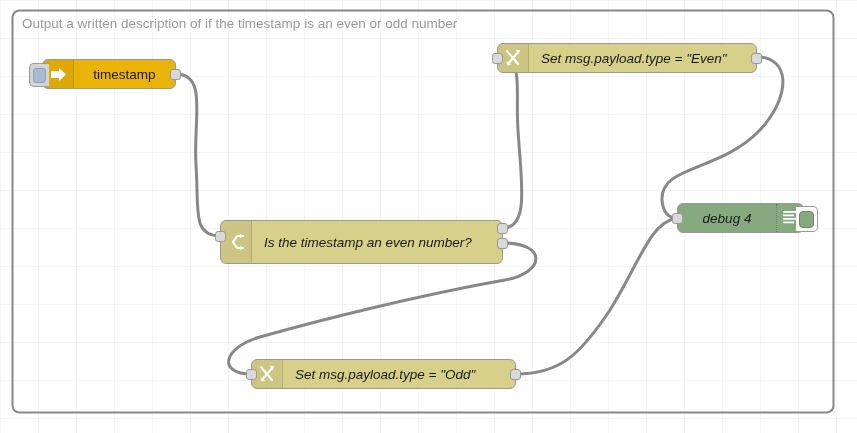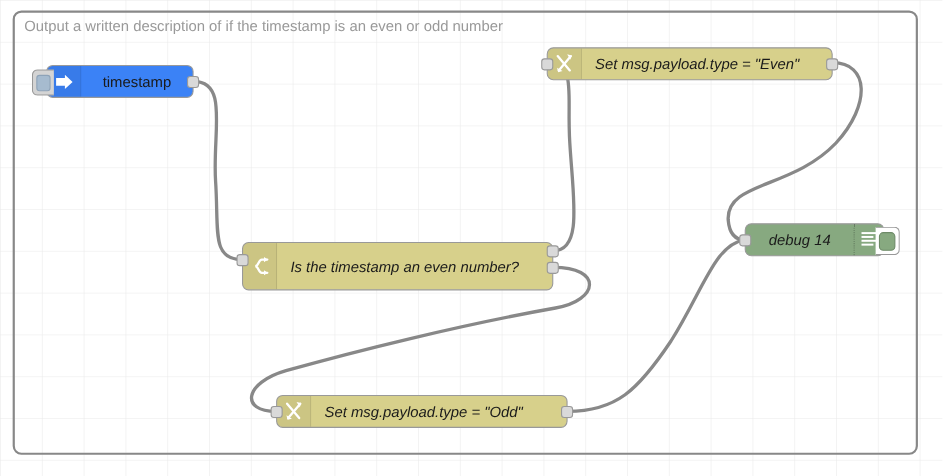--- a/index.html
+++ b/index.html
@@ -26,21 +26,21 @@
   .node {
     position: absolute;
     box-sizing: border-box;
     display: flex;
     align-items: stretch;
     border-radius: 6px;
     border: 1px solid #999999;
     overflow: visible;
   }
   .node-inject {
-    background: #3b82f6;
+    background: #eab308;
   }
   .node-func {
     background: #d7d08b;
   }
   .node-debug {
     background: #87a980;
   }
   .node-icon-box {
     width: 30px;
     flex: 0 0 30px;
@@ -219,21 +219,21 @@
         <path d="M11.6 0.4 L15.6 1.4 L14.6 5.4 Z" fill="#ffffff"></path>
         <path d="M2.4 12.6 L3.4 16.6 L7.4 15.6 Z" fill="#ffffff"></path>
       </svg>
     </div>
     <div class="node-label italic">Set msg.payload.type = "Odd"</div>
     <div class="port in" style="top:9px;"></div>
     <div class="port out" style="top:9px;"></div>
   </div>
 
   <div class="node node-debug" style="left:677px; top:203px; width:127px; height:30px;">
-    <div class="node-label italic center">debug 14</div>
+    <div class="node-label italic center">debug 4</div>
     <div class="debug-lines">
       <svg width="14" height="16" viewBox="0 0 14 16" xmlns="http://www.w3.org/2000/svg">
         <g fill="#ffffff">
           <rect x="0" y="1" width="14" height="1.8"></rect>
           <rect x="0" y="4.5" width="11" height="1.8"></rect>
           <rect x="0" y="8" width="14" height="1.8"></rect>
           <rect x="0" y="11.5" width="11" height="1.8"></rect>
         </g>
       </svg>
     </div>

